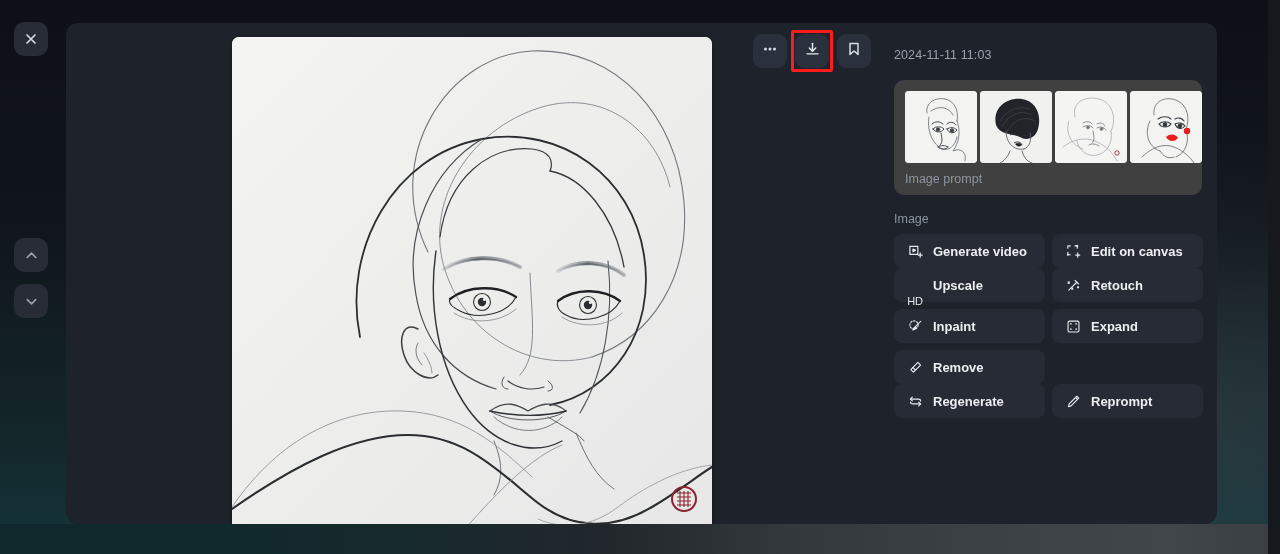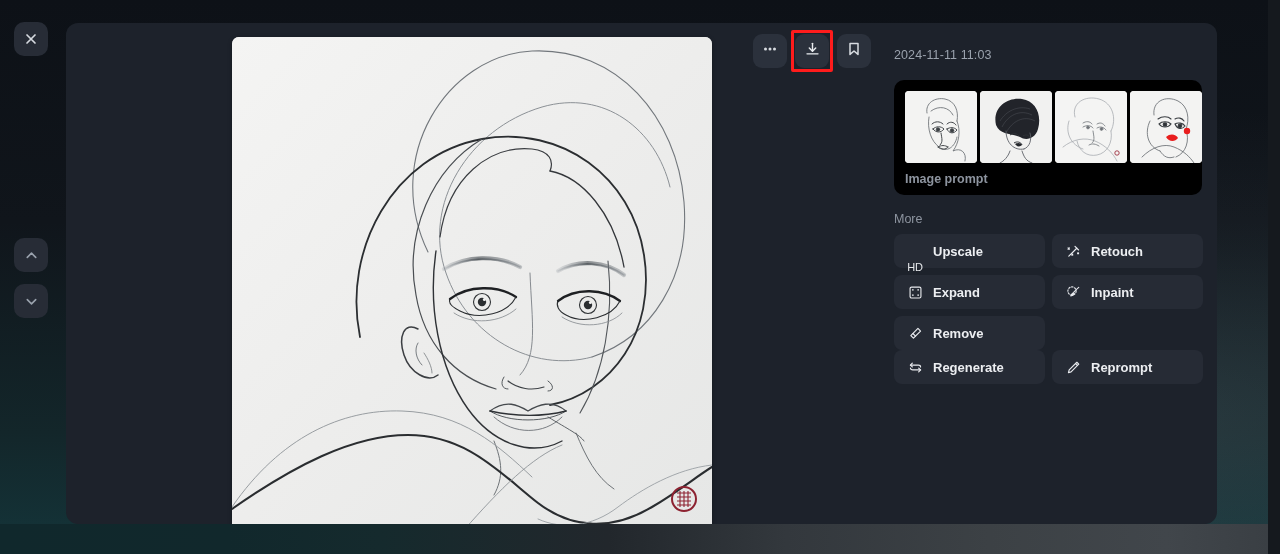--- a/index.html
+++ b/index.html
@@ -101,25 +101,24 @@
   .timestamp {
     color: #9aa2ad;
     font-size: 12.5px;
     letter-spacing: 0.1px;
     margin: 7px 0 0 0;
   }
 
   
   .prompt-card {
     margin-top: 18px;
-    background: #000000;
+    background: #404040;
     border-radius: 10px;
     padding: 11px 11px 9px 11px;
     width: 308px;
-    font-weight: bold;
   }
   .thumb-row { display: flex; gap: 3px; }
   .thumb {
     width: 72px; height: 72px;
     border-radius: 4px;
     overflow: hidden;
     background: #f1f1f0;
     cursor: pointer;
     flex: 0 0 auto;
   }
@@ -429,21 +428,46 @@
               </g>
               <path d="M36 46 C 40 42 46 43 48 47 C 45 51 39 51 36 46 Z" fill="#e81d1d"></path>
               <circle cx="57" cy="40" r="3.2" fill="#e81d1d"></circle>
             </svg>
           </div>
 
         </div>
         <div class="prompt-caption">Image prompt</div>
       </div>
 
-      <div class="section-label">More</div>
+      <div class="section-label">Image</div>
+      <div class="btn-grid">
+
+        <div class="act-btn">
+          <span class="ico">
+            <svg width="15" height="15" viewBox="0 0 16 16" fill="none" stroke="#e8eaee" stroke-width="1.25" stroke-linecap="round" stroke-linejoin="round">
+              <path d="M2 2.5 L10.5 2.5 L10.5 11 L2 11 Z"></path>
+              <path d="M5.3 5.3 L8 6.75 L5.3 8.2 Z" fill="#e8eaee"></path>
+              <path d="M13 9.5 L13 14 M10.8 11.8 L15.2 11.8"></path>
+            </svg>
+          </span>
+          <span>Generate video</span>
+        </div>
+
+        <div class="act-btn">
+          <span class="ico">
+            <svg width="15" height="15" viewBox="0 0 16 16" fill="none" stroke="#e8eaee" stroke-width="1.25" stroke-linecap="round" stroke-linejoin="round">
+              <path d="M2 4.5 L2 2 L4.5 2 M9.5 2 L12 2 L12 4.5 M2 9 L2 11.5 L4.5 11.5"></path>
+              <circle cx="2" cy="11.5" r="1.1" fill="#e8eaee" stroke="none"></circle>
+              <circle cx="12" cy="2" r="1.1" fill="#e8eaee" stroke="none"></circle>
+              <path d="M12.5 9.5 L12.5 14 M10.3 11.8 L14.7 11.8"></path>
+            </svg>
+          </span>
+          <span>Edit on canvas</span>
+        </div>
+      </div>
 
       <div class="btn-grid">
 
         <div class="act-btn">
           <span class="ico hd-ico">HD</span>
           <span>Upscale</span>
         </div>
 
         <div class="act-btn">
           <span class="ico">
@@ -454,41 +478,41 @@
               <path d="M6.2 10.8 L7.2 11.8 M7.2 10.8 L6.2 11.8"></path>
               <path d="M12.4 9.4 L13.4 10.4 M13.4 9.4 L12.4 10.4"></path>
             </svg>
           </span>
           <span>Retouch</span>
         </div>
 
         <div class="act-btn">
           <span class="ico">
             <svg width="15" height="15" viewBox="0 0 16 16" fill="none" stroke="#e8eaee" stroke-width="1.2" stroke-linecap="round" stroke-linejoin="round">
+              <circle cx="6.4" cy="6.4" r="4.4" stroke-dasharray="1.6 1.7"></circle>
+              <path d="M13.6 2.6 C 12.4 3.6 9.6 6.2 8.4 7.6"></path>
+              <path d="M7.8 8.2 C 6.6 9 5.6 10.4 5.2 11.6 C 6.6 11.4 8 10.6 8.9 9.4 Z" fill="#e8eaee"></path>
+            </svg>
+          </span>
+          <span>Inpaint</span>
+        </div>
+
+        <div class="act-btn">
+          <span class="ico">
+            <svg width="15" height="15" viewBox="0 0 16 16" fill="none" stroke="#e8eaee" stroke-width="1.2" stroke-linecap="round" stroke-linejoin="round">
               <rect x="2.2" y="2.2" width="11.6" height="11.6" rx="1.6"></rect>
               <circle cx="5.2" cy="5.2" r="0.85" fill="#e8eaee" stroke="none"></circle>
               <circle cx="10.8" cy="5.2" r="0.85" fill="#e8eaee" stroke="none"></circle>
               <circle cx="5.2" cy="10.8" r="0.85" fill="#e8eaee" stroke="none"></circle>
               <circle cx="10.8" cy="10.8" r="0.85" fill="#e8eaee" stroke="none"></circle>
             </svg>
           </span>
           <span>Expand</span>
         </div>
 
-        <div class="act-btn">
-          <span class="ico">
-            <svg width="15" height="15" viewBox="0 0 16 16" fill="none" stroke="#e8eaee" stroke-width="1.2" stroke-linecap="round" stroke-linejoin="round">
-              <circle cx="6.4" cy="6.4" r="4.4" stroke-dasharray="1.6 1.7"></circle>
-              <path d="M13.6 2.6 C 12.4 3.6 9.6 6.2 8.4 7.6"></path>
-              <path d="M7.8 8.2 C 6.6 9 5.6 10.4 5.2 11.6 C 6.6 11.4 8 10.6 8.9 9.4 Z" fill="#e8eaee"></path>
-            </svg>
-          </span>
-          <span>Inpaint</span>
-        </div>
-
         <div class="act-btn full-row">
           <span class="ico">
             <svg width="15" height="15" viewBox="0 0 16 16" fill="none" stroke="#e8eaee" stroke-width="1.25" stroke-linecap="round" stroke-linejoin="round">
               <path d="M10.6 2.6 L13.4 5.4 L5.8 13 L3 10.2 Z"></path>
               <path d="M5.2 8 L8 10.8"></path>
             </svg>
           </span>
           <span>Remove</span>
         </div>
       </div>

